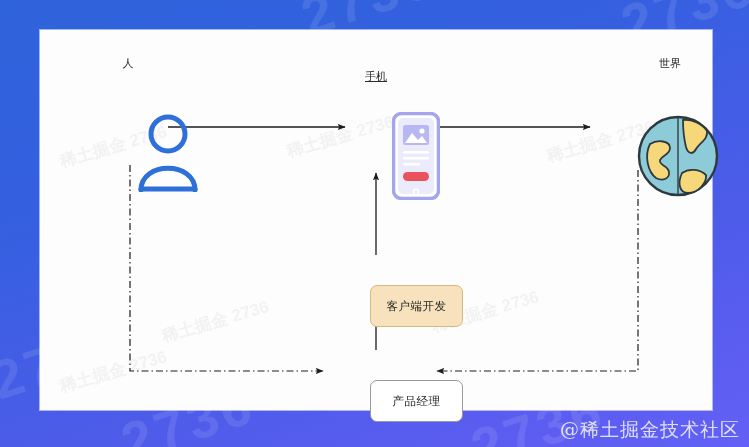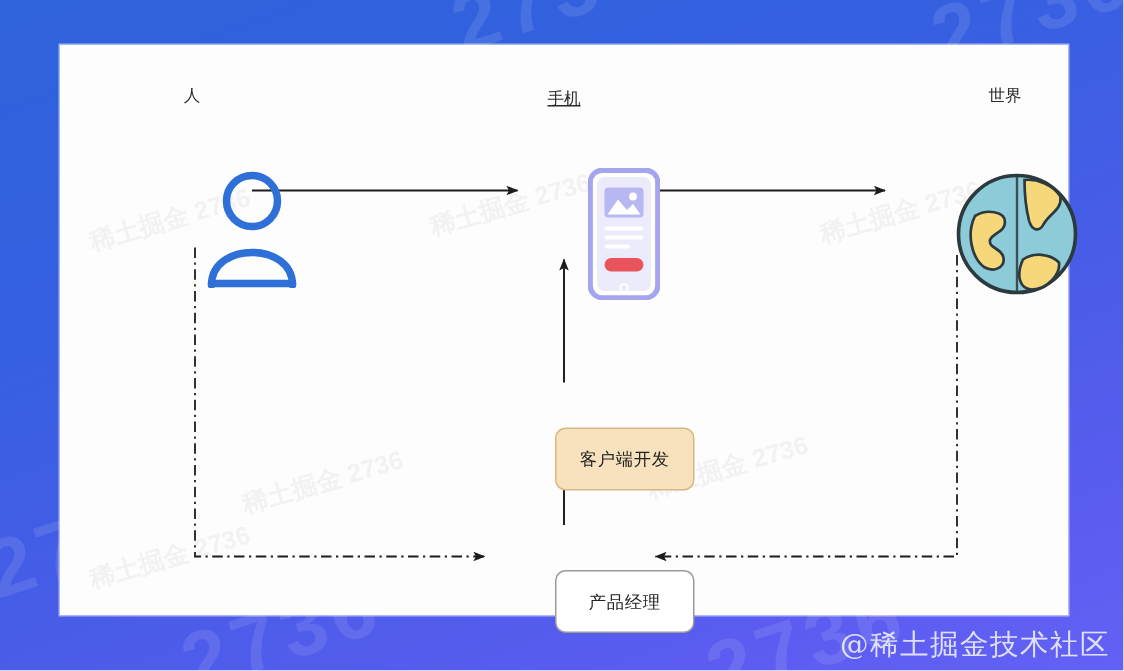--- a/index.html
+++ b/index.html
@@ -164,21 +164,21 @@
 
     <div class="node-label" style="left:88px; top:26px;">人</div>
     <div class="person-icon">
       <svg viewBox="0 0 62 80" width="62" height="80">
         <circle cx="31" cy="22" r="17" fill="none" stroke="#2f6fd8" stroke-width="5"></circle>
         <path d="M4 78 C4 49 58 49 58 78" fill="none" stroke="#2f6fd8" stroke-width="5" stroke-linecap="round"></path>
         <line x1="4" y1="77" x2="58" y2="77" stroke="#2f6fd8" stroke-width="5" stroke-linecap="round"></line>
       </svg>
     </div>
 
-    <div class="node-label" style="left:336px; top:28px;text-decoration:underline;">手机</div>
+    <div class="node-label" style="left:336px; top:39px;text-decoration:underline;">手机</div>
     <div class="phone-icon">
       <svg viewBox="0 0 48 88" width="48" height="88">
         <rect x="1.5" y="1.5" width="45" height="85" rx="8" ry="8" fill="#ffffff" stroke="#a5a5ee" stroke-width="3.5"></rect>
         <rect x="6" y="6" width="36" height="76" rx="5" ry="5" fill="#ebebfb"></rect>
 
         <rect x="11" y="13" width="26" height="20" rx="2.5" fill="#b7b8f2"></rect>
         <path d="M13 31 L20 21 L26 28 L30 24 L35 31 Z" fill="#ffffff"></path>
         <circle cx="30" cy="19" r="2.6" fill="#ffffff"></circle>
 
         <rect x="11" y="39" width="26" height="2.6" rx="1.3" fill="#ffffff"></rect>

